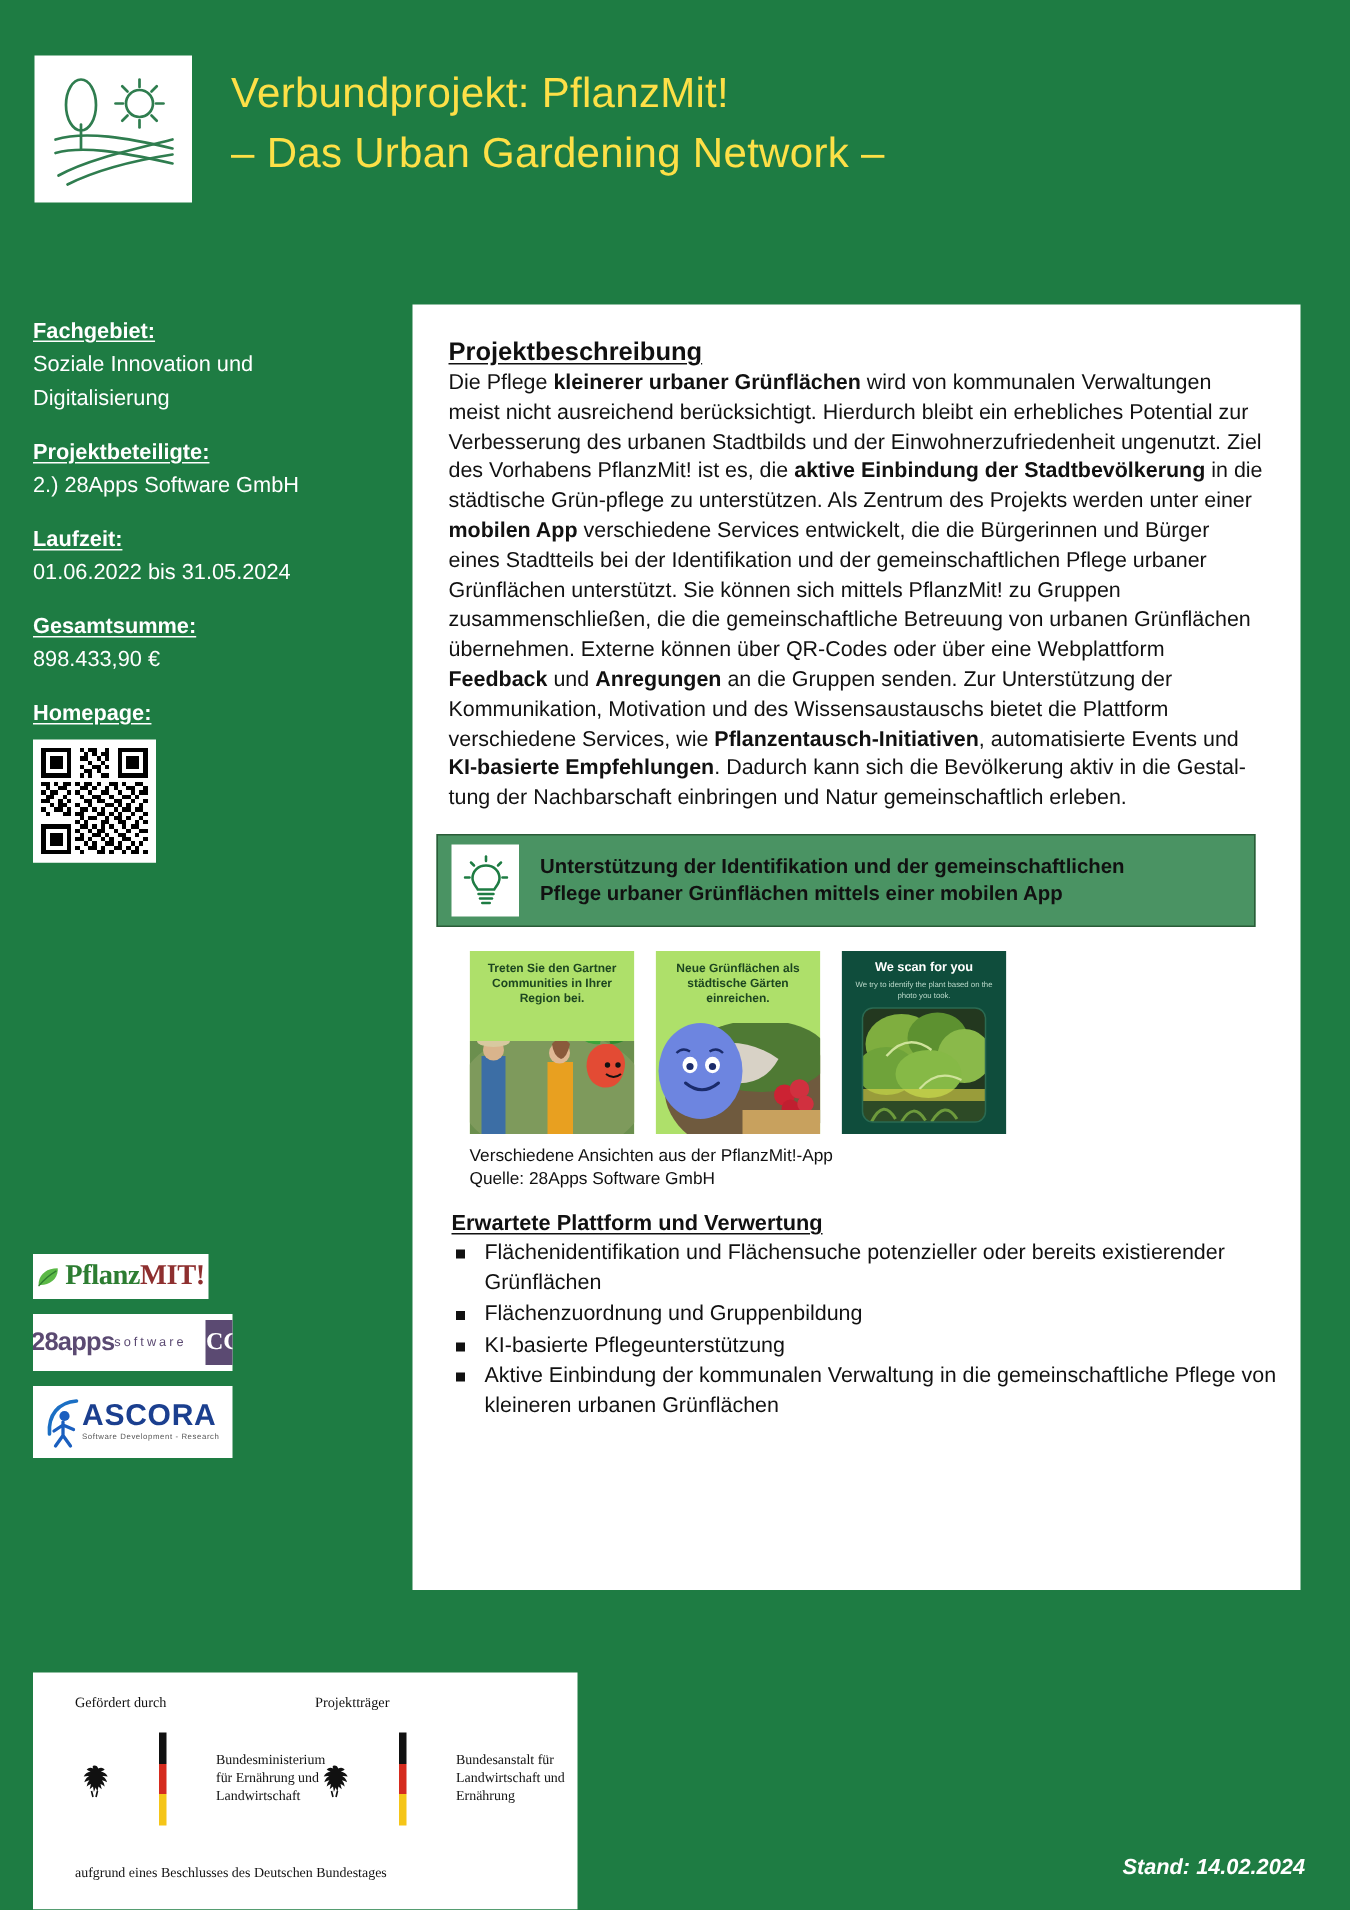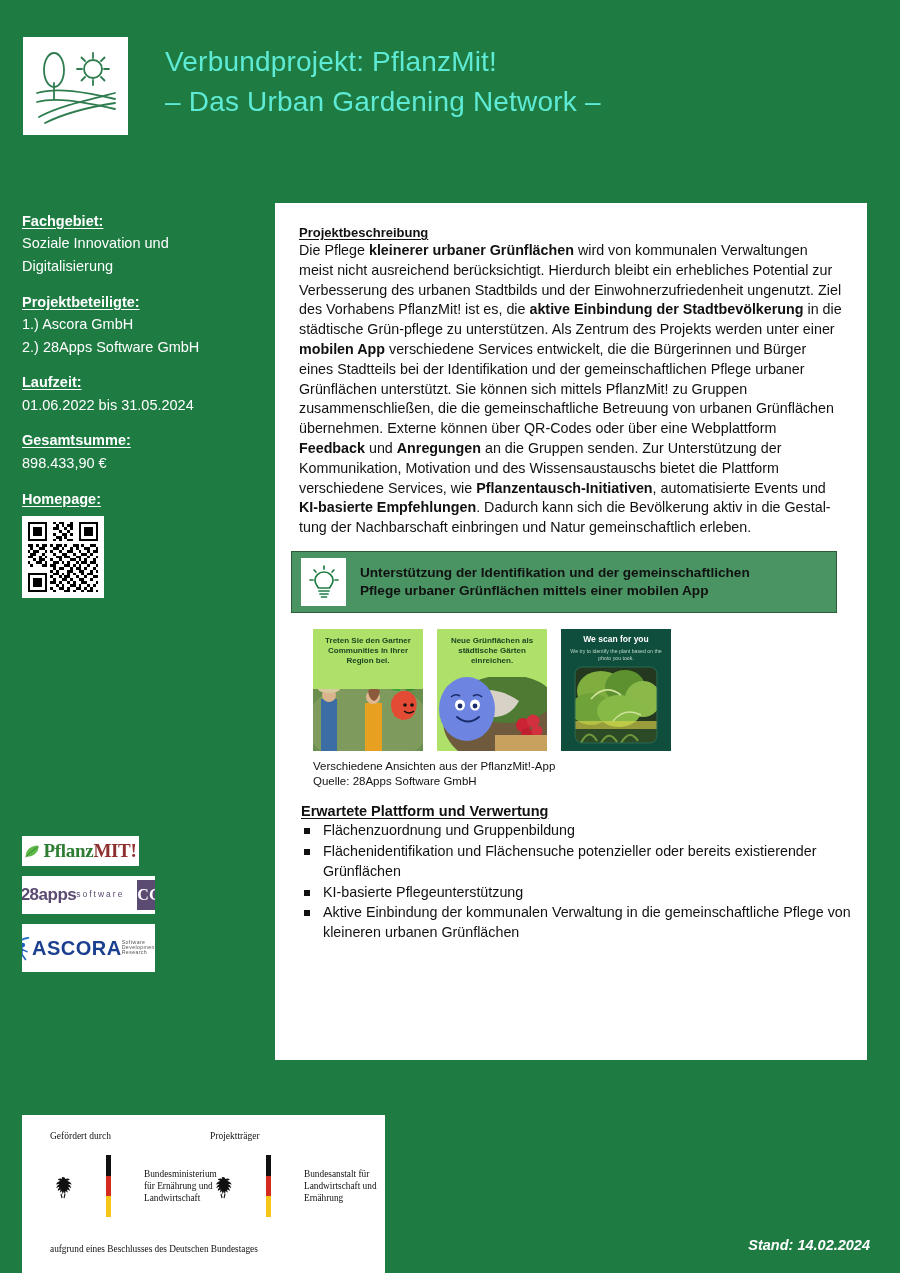--- a/index.html
+++ b/index.html
@@ -11,22 +11,22 @@
     -webkit-font-smoothing:antialiased;
   }
   
   .header{position:absolute;left:0;top:0;width:900px;height:180px;}
   .logo-box{
     position:absolute;left:23px;top:37px;width:105px;height:98px;
     background:#ffffff;box-sizing:border-box;
   }
   .logo-box svg{display:block;width:100%;height:100%;}
   .title-block{
-    position:absolute;left:165px;top:42px;width:700px;
-    color:#5eead4;font-size:28px;line-height:1.42;font-weight:400;
+    position:absolute;left:154px;top:42px;width:700px;
+    color:#fde047;font-size:28px;line-height:1.42;font-weight:400;
     letter-spacing:.2px;
   }
   .title-line{display:block;white-space:pre;}
   
   .sidebar{position:absolute;left:22px;top:210px;width:240px;color:#ffffff;}
   .sb-group{margin-bottom:13px;}
   .sb-head{
     font-size:14.5px;font-weight:bold;text-decoration:underline;
     text-underline-offset:2px;line-height:1.55;
   }
@@ -46,31 +46,31 @@
   .pf-txt .red{color:#8e2f2f;}
   .pf-leaf{width:17px;height:17px;margin-right:2px;}
   
   .ap-left{display:flex;flex-direction:row;align-items:center;justify-content:center;padding:0 5px;}
   .ap-a{font-size:17px;font-weight:700;color:#5b4a72;letter-spacing:-.5px;line-height:.95;}
   .ap-b{font-size:8.5px;color:#5b4a72;letter-spacing:2px;line-height:1.1;}
   .ap-div{width:1px;height:28px;background:#5b4a72;margin:0 4px;}
   .ap-right{width:34px;height:30px;background:#5b4a72;display:flex;align-items:center;justify-content:center;color:#fff;font-size:16px;font-weight:700;font-family:"Liberation Serif",serif;}
   
   .as-wrap{display:flex;align-items:center;gap:2px;padding:0 3px;}
-  .as-txt{display:flex;flex-direction:row;line-height:1;}
+  .as-txt{display:flex;flex-direction:column;line-height:1;}
   .as-main{font-size:20px;font-weight:700;color:#1b3f8f;letter-spacing:.5px;}
   .as-sub{font-size:5.2px;color:#555;letter-spacing:.4px;margin-top:2px;}
   
   .panel{
     position:absolute;left:275px;top:203px;width:592px;height:857px;
     background:#ffffff;
   }
   .p-inner{padding:22px 24px 0 24px;}
   .sec-head{
-    font-size:13px;font-weight:bold;color:#111;
+    font-size:17px;font-weight:bold;color:#111;
     text-decoration:underline;text-underline-offset:2px;margin-bottom:1px;
   }
   .body-text{
     font-size:14.3px;line-height:1.385;color:#111;text-align:left;
     hyphens:manual;
   }
   .body-text b{font-weight:bold;}
   
   .callout{
     margin:13px 0 0 16px;width:546px;height:62px;
@@ -161,21 +161,20 @@
 <div class="sidebar">
 
   <div class="sb-group">
     <div class="sb-head">Fachgebiet:</div>
     <div class="sb-line">Soziale Innovation und</div>
     <div class="sb-line">Digitalisierung</div>
   </div>
 
   <div class="sb-group">
     <div class="sb-head">Projektbeteiligte:</div>
-    <div class="sb-line">1.) Ascora GmbH</div>
     <div class="sb-line">2.) 28Apps Software GmbH</div>
   </div>
 
 
   <div class="sb-group">
     <div class="sb-head">Laufzeit:</div>
     <div class="sb-line">01.06.2022 bis 31.05.2024</div>
   </div>
 
 
@@ -501,22 +500,22 @@
     </div>
   </div>
 
   <div class="shot-cap">
     <div>Verschiedene Ansichten aus der PflanzMit!-App</div>
     <div>Quelle: 28Apps Software GmbH</div>
   </div>
 
   <div class="results-head">Erwartete Plattform und Verwertung</div>
   <ul class="results">
+    <li>Flächenidentifikation und Flächensuche potenzieller oder bereits existierender Grünflächen</li>
     <li>Flächenzuordnung und Gruppenbildung</li>
-    <li>Flächenidentifikation und Flächensuche potenzieller oder bereits existierender Grünflächen</li>
     <li>KI-basierte Pflegeunterstützung</li>
     <li>Aktive Einbindung der kommunalen Verwaltung in die gemeinschaftliche Pflege von kleineren urbanen Grünflächen</li>
   </ul>
 </div>
 
 <div class="footer-box">
   <div class="fb-inner">
     <div class="fcol">
       <div class="f-label">Gefördert durch</div>
       <div class="f-logo">

